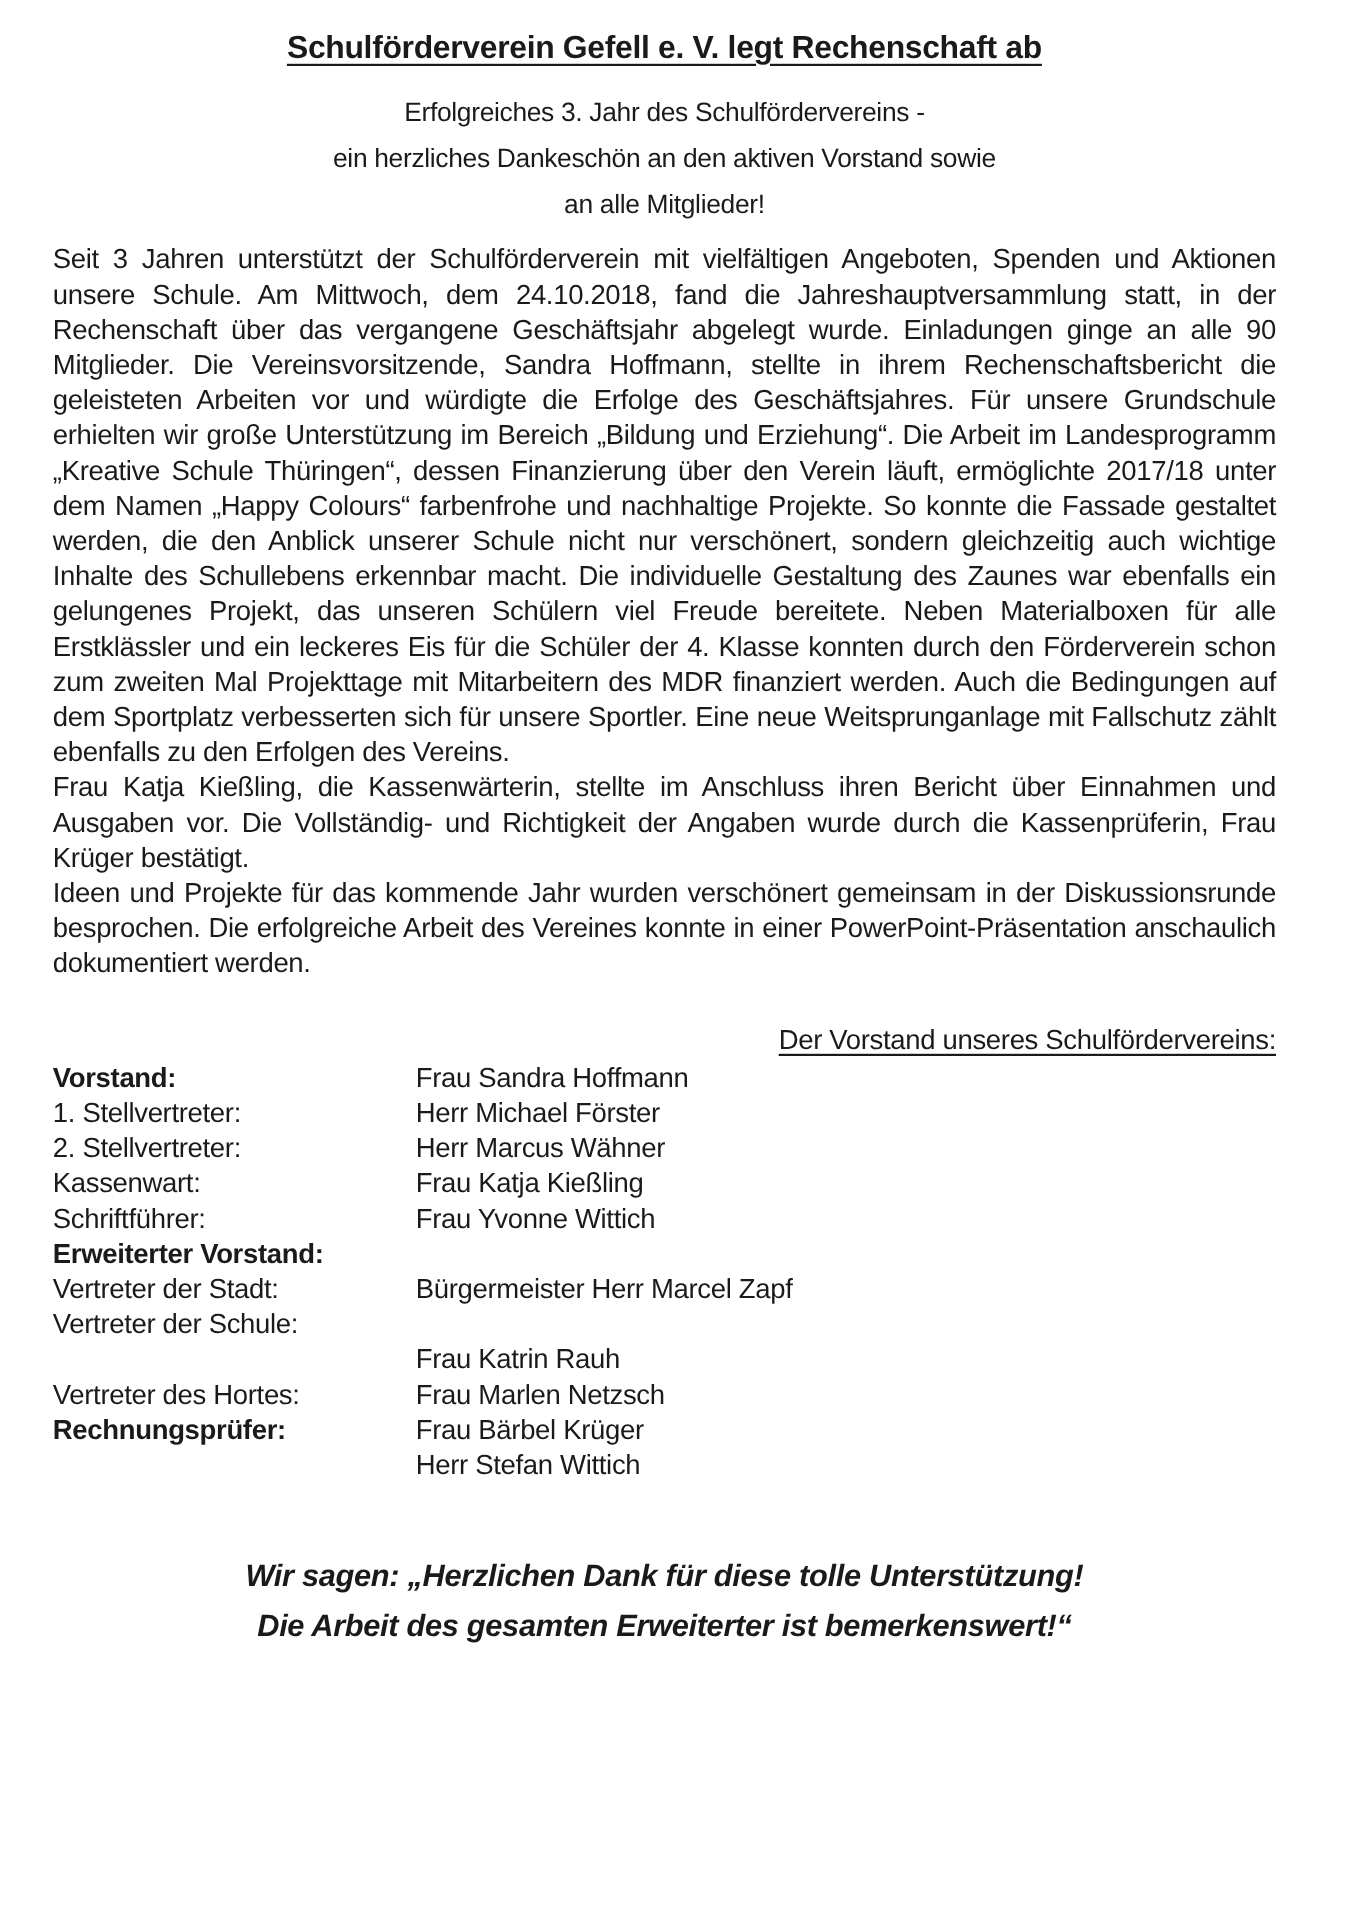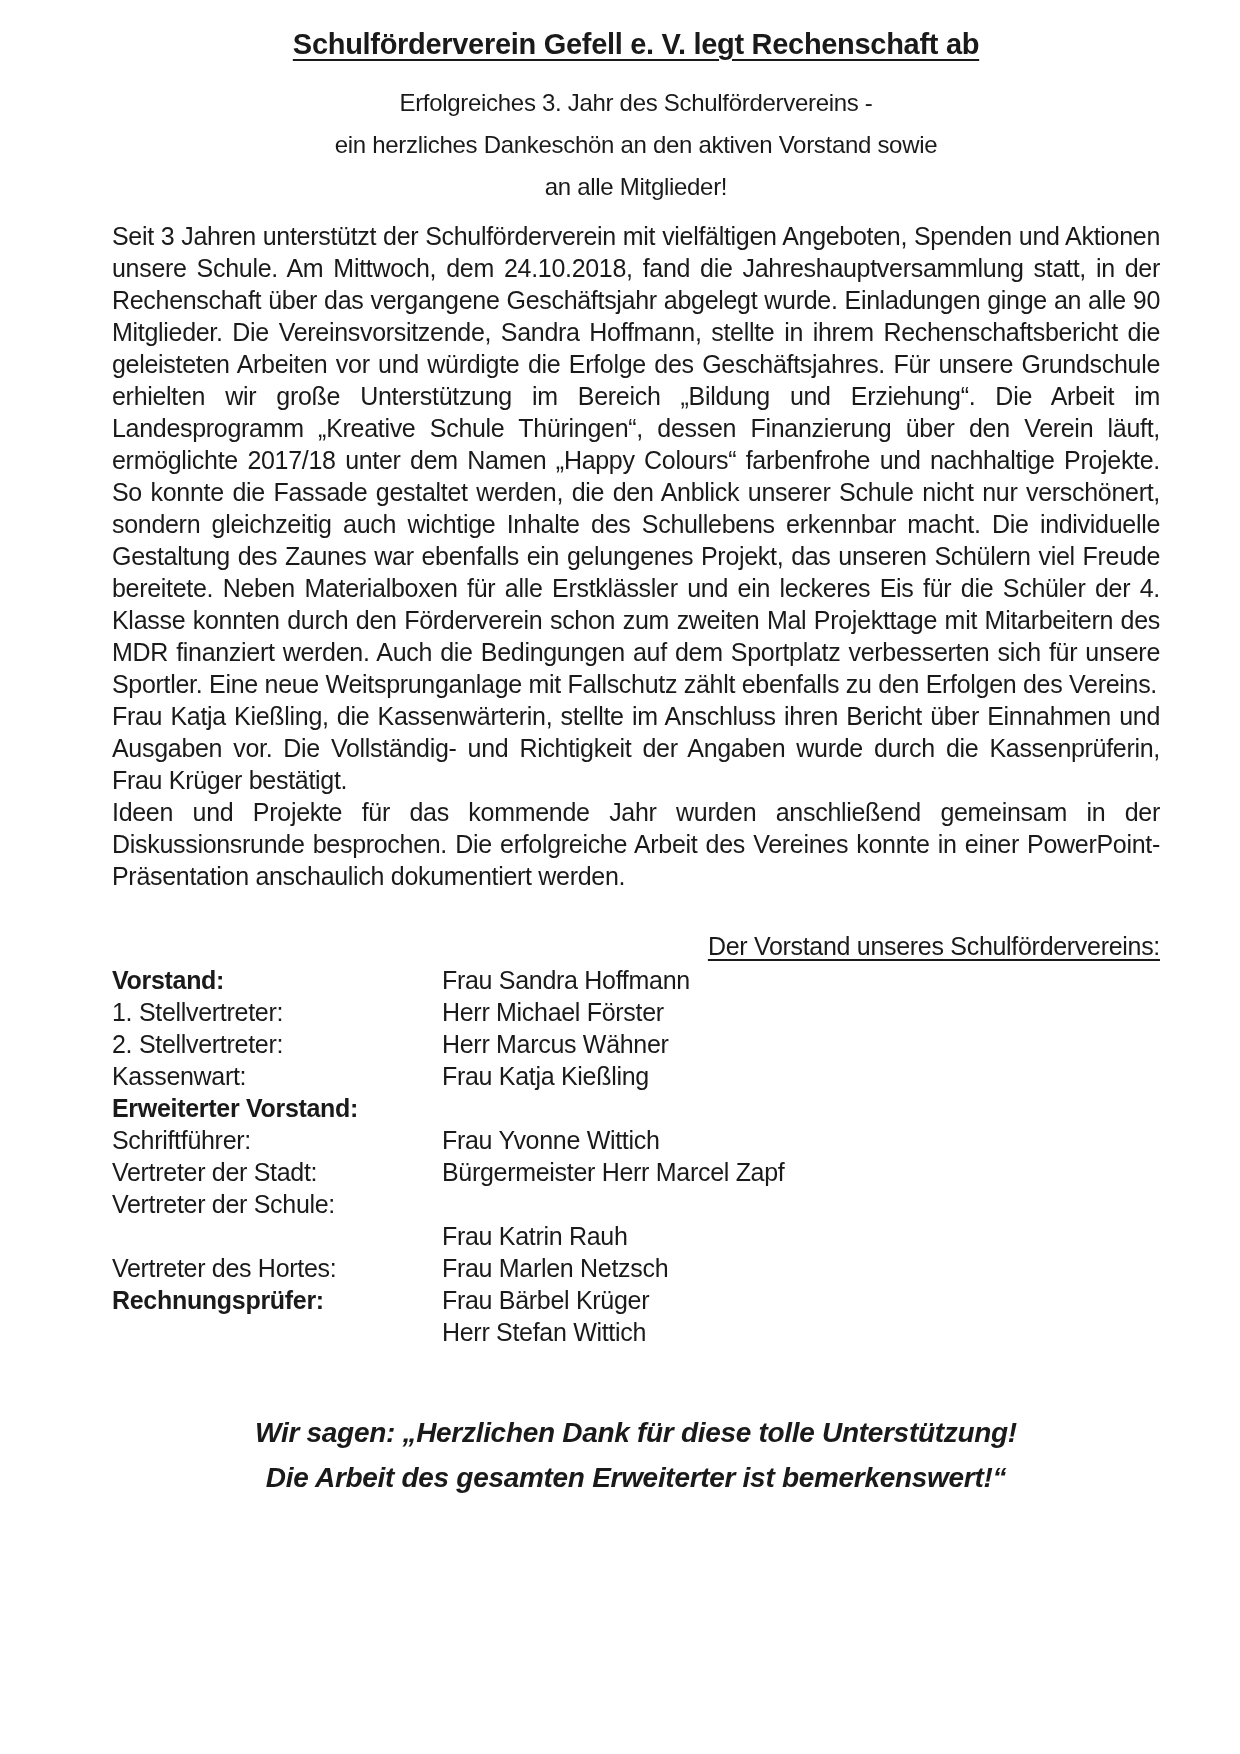--- a/index.html
+++ b/index.html
@@ -8,21 +8,21 @@
     background: #ffffff;
   }
   .page {
     width: 1240px;
     height: 1754px;
     margin: 0 auto;
     background: #ffffff;
     color: #1a1a1a;
     font-family: "Liberation Sans", sans-serif;
     box-sizing: border-box;
-    padding: 26px 80px 0 112px;
+    padding: 26px 80px 0 48px;
     letter-spacing: -0.3px;
   }
   .doc-title {
     text-align: center;
     font-size: 29px;
     font-weight: bold;
     margin: 0 0 18px 0;
     line-height: 1.3;
   }
   .doc-title .u {
@@ -87,21 +87,21 @@
   </h1>
 
   <h2 class="doc-subtitle">
     <span>Erfolgreiches 3. Jahr des Schulfördervereins -</span><br>
     <span>ein herzliches Dankeschön an den aktiven Vorstand sowie</span><br>
     <span>an alle Mitglieder!</span>
   </h2>
 
   <p class="body-par">Seit 3 Jahren unterstützt der Schulförderverein mit vielfältigen Angeboten, Spenden und Aktionen unsere Schule. Am Mittwoch, dem 24.10.2018, fand die Jahreshauptversammlung statt, in der Rechenschaft über das vergangene Geschäftsjahr abgelegt wurde. Einladungen ginge an alle 90 Mitglieder. Die Vereinsvorsitzende, Sandra Hoffmann, stellte in ihrem Rechenschaftsbericht die geleisteten Arbeiten vor und würdigte die Erfolge des Geschäftsjahres. Für unsere Grundschule erhielten wir große Unterstützung im Bereich „Bildung und Erziehung“. Die Arbeit im Landesprogramm „Kreative Schule Thüringen“, dessen Finanzierung über den Verein läuft, ermöglichte 2017/18 unter dem Namen „Happy Colours“ farbenfrohe und nachhaltige Projekte. So konnte die Fassade gestaltet werden, die den Anblick unserer Schule nicht nur verschönert, sondern gleichzeitig auch wichtige Inhalte des Schullebens erkennbar macht. Die individuelle Gestaltung des Zaunes war ebenfalls ein gelungenes Projekt, das unseren Schülern viel Freude bereitete. Neben Materialboxen für alle Erstklässler und ein leckeres Eis für die Schüler der 4. Klasse konnten durch den Förderverein schon zum zweiten Mal Projekttage mit Mitarbeitern des MDR finanziert werden. Auch die Bedingungen auf dem Sportplatz verbesserten sich für unsere Sportler. Eine neue Weitsprunganlage mit Fallschutz zählt ebenfalls zu den Erfolgen des Vereins.</p>
   <p class="body-par">Frau Katja Kießling, die Kassenwärterin, stellte im Anschluss ihren Bericht über Einnahmen und Ausgaben vor. Die Vollständig- und Richtigkeit der Angaben wurde durch die Kassenprüferin, Frau Krüger bestätigt.</p>
-  <p class="body-par">Ideen und Projekte für das kommende Jahr wurden anschließend gemeinsam in der Diskussionsrunde besprochen. Die erfolgreiche Arbeit des Vereines konnte in einer PowerPoint-Präsentation anschaulich dokumentiert werden.</p>
+  <p class="body-par">Ideen und Projekte für das kommende Jahr wurden verschönert gemeinsam in der Diskussionsrunde besprochen. Die erfolgreiche Arbeit des Vereines konnte in einer PowerPoint-Präsentation anschaulich dokumentiert werden.</p>
 
   <p class="board-heading">
     <span class="u">Der Vorstand unseres Schulfördervereins:</span>
   </p>
 
   <div class="board">
     <div class="board-row">
       <span class="label bold">Vorstand:</span>
       <span class="value">Frau Sandra Hoffmann</span>
     </div>
@@ -111,26 +111,26 @@
     </div>
     <div class="board-row">
       <span class="label">2. Stellvertreter:</span>
       <span class="value">Herr Marcus Wähner</span>
     </div>
     <div class="board-row">
       <span class="label">Kassenwart:</span>
       <span class="value">Frau Katja Kießling</span>
     </div>
     <div class="board-row">
+      <span class="label">Schriftführer:</span>
+      <span class="value">Frau Yvonne Wittich</span>
+    </div>
+    <div class="board-row">
       <span class="label bold">Erweiterter Vorstand:</span>
       <span class="value"></span>
-    </div>
-    <div class="board-row">
-      <span class="label">Schriftführer:</span>
-      <span class="value">Frau Yvonne Wittich</span>
     </div>
     <div class="board-row">
       <span class="label">Vertreter der Stadt:</span>
       <span class="value">Bürgermeister Herr Marcel Zapf</span>
     </div>
     <div class="board-row">
       <span class="label">Vertreter der Schule:</span>
     </div>
     <div class="board-row">
       <span class="label"></span>

